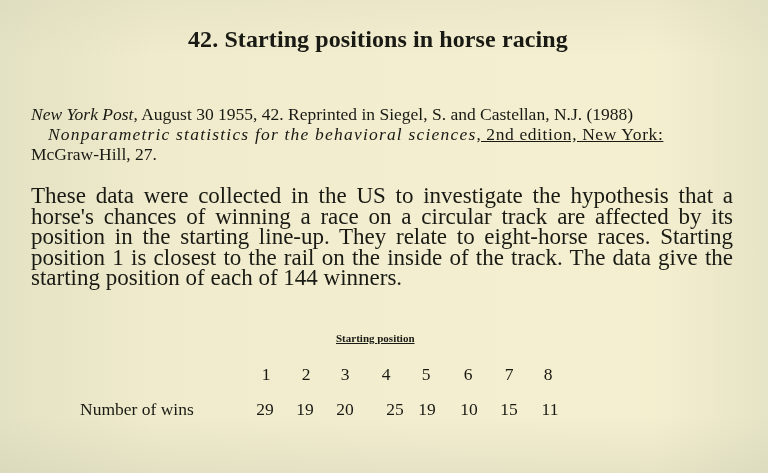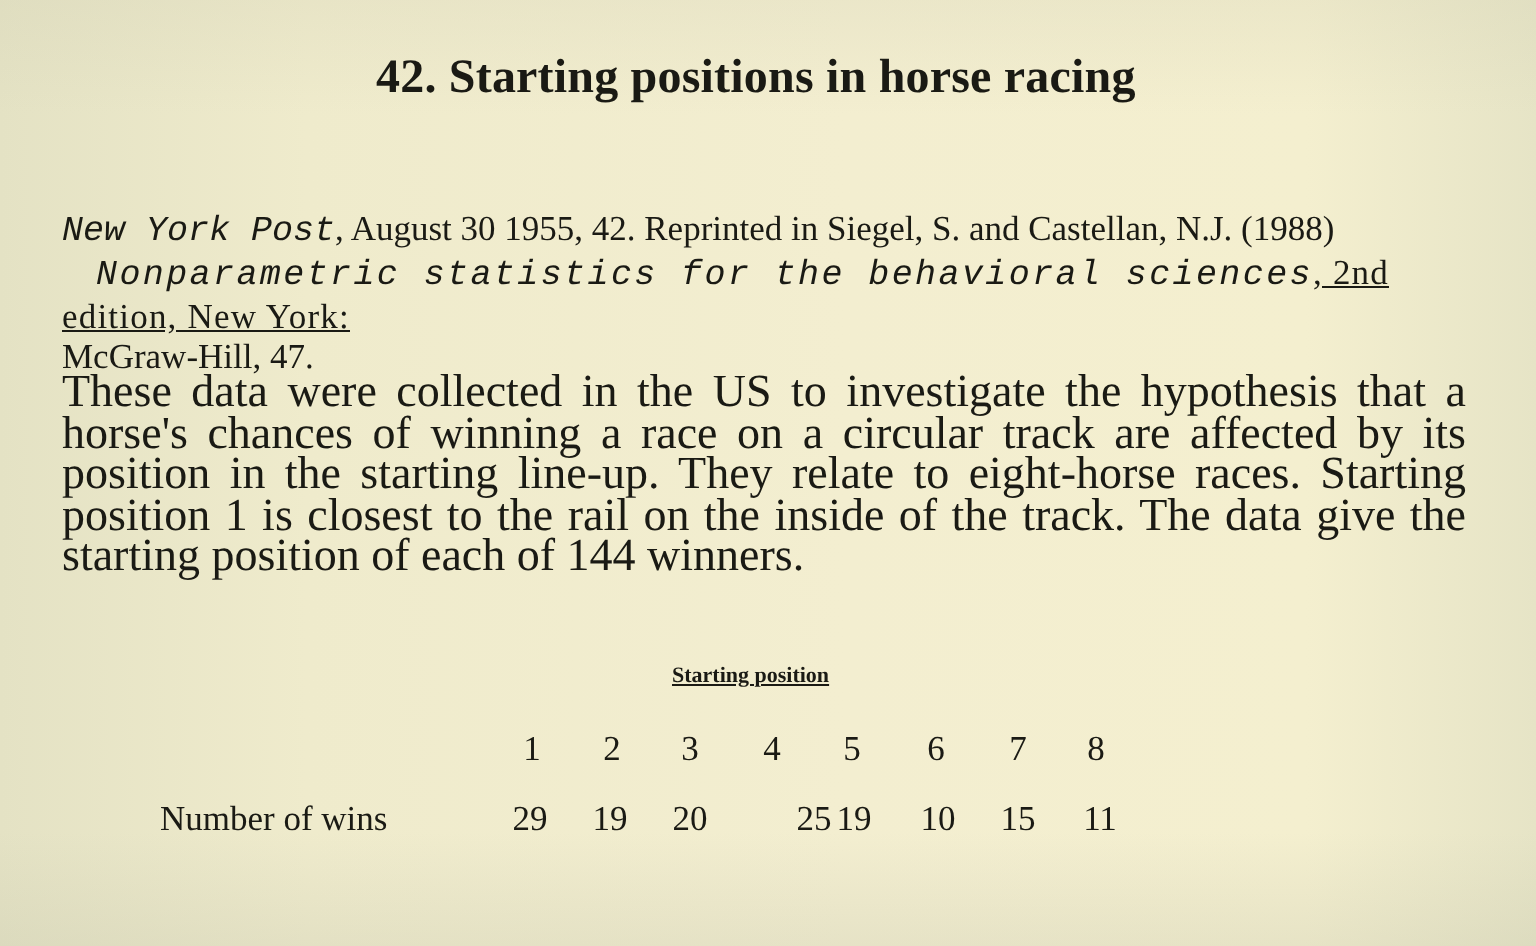--- a/index.html
+++ b/index.html
@@ -15,21 +15,21 @@
     pointer-events: none;
   }
   .title {
     position: absolute; left: 188px; top: 26px;
     font-size: 24px; font-weight: bold; letter-spacing: 0.1px;
   }
   .source {
     position: absolute; left: 31px; top: 104px; width: 700px;
     font-size: 17.5px; line-height: 20px;
   }
-  .source .it { font-style: italic; font-family: Liberation Mono, monospace; }
+  .source .it { font-style: italic; }
   .desc {
     position: absolute; left: 31px; top: 186px; width: 702px;
     font-size: 23px; line-height: 20.5px; text-align: justify;
   }
   .table-header {
     position: absolute; left: 336px; top: 332px;
     font-size: 11px; font-weight: bold; text-decoration: underline;
   }
   .row {
     position: absolute; left: 0; font-size: 17.5px;
@@ -42,21 +42,21 @@
 </head>
 <body>
 
 <div class="page-shade"></div>
 
 <div class="title">42.  Starting positions in horse racing</div>
 
 <div class="source">
   <span class="it">New York Post</span><span>, August 30 1955, 42.  Reprinted in Siegel, S. and Castellan, N.J. (1988)</span><br>
   <span class="it" style="letter-spacing:1.2px;margin-left:17px;">Nonparametric statistics for the behavioral sciences</span><span style="letter-spacing:0.6px;text-decoration:underline;">, 2nd edition, New York:</span><br>
-  <span>McGraw-Hill, 47.</span>
+  <span>McGraw-Hill, 27.</span>
 </div>
 
 <div class="desc">These data were collected in the US to investigate the hypothesis that a horse's chances of winning a race on a circular track are affected by its position in the starting line-up.  They relate to eight-horse races.  Starting position 1 is closest to the rail on the inside of the track.  The data give the starting position of each of 144 winners.</div>
 
 <div class="table-header">Starting position</div>
 
 <div class="row row-positions">
   <span class="cell" style="left:251px">1</span>
   <span class="cell" style="left:291px">2</span>
   <span class="cell" style="left:330px">3</span>
@@ -65,18 +65,18 @@
   <span class="cell" style="left:453px">6</span>
   <span class="cell" style="left:494px">7</span>
   <span class="cell" style="left:533px">8</span>
 </div>
 
 <div class="row row-wins">
   <span class="row-label">Number of wins</span>
   <span class="cell" style="left:250px">29</span>
   <span class="cell" style="left:290px">19</span>
   <span class="cell" style="left:330px">20</span>
-  <span class="cell" style="left:392px">25</span>
+  <span class="cell" style="left:380px">25</span>
   <span class="cell" style="left:412px">19</span>
   <span class="cell" style="left:454px">10</span>
   <span class="cell" style="left:494px">15</span>
   <span class="cell" style="left:535px">11</span>
 </div>
 
 </body></html>

